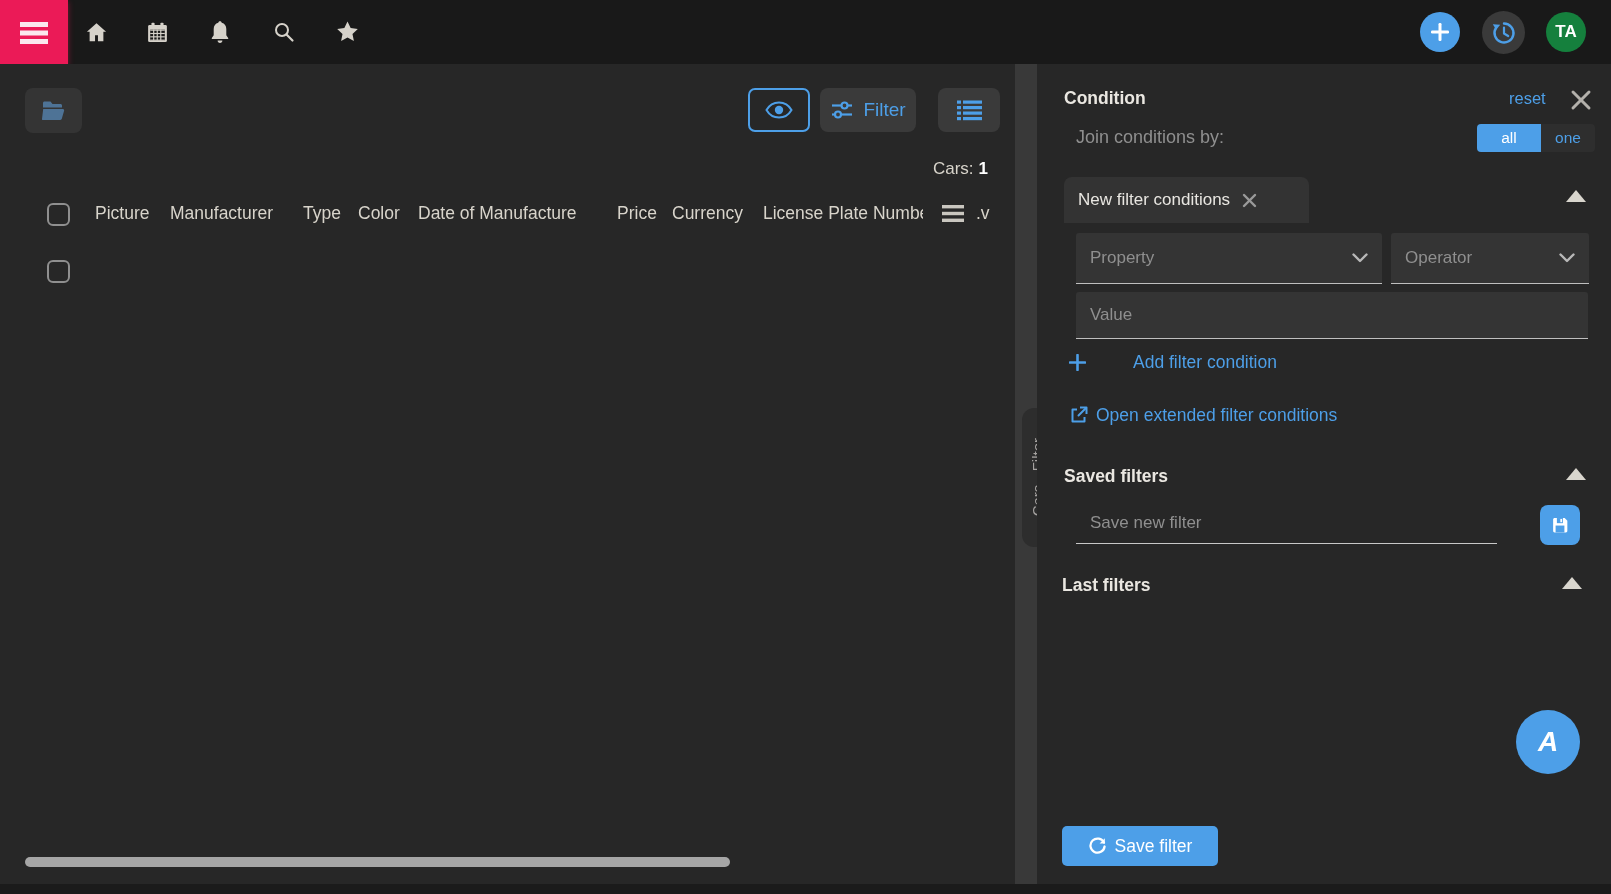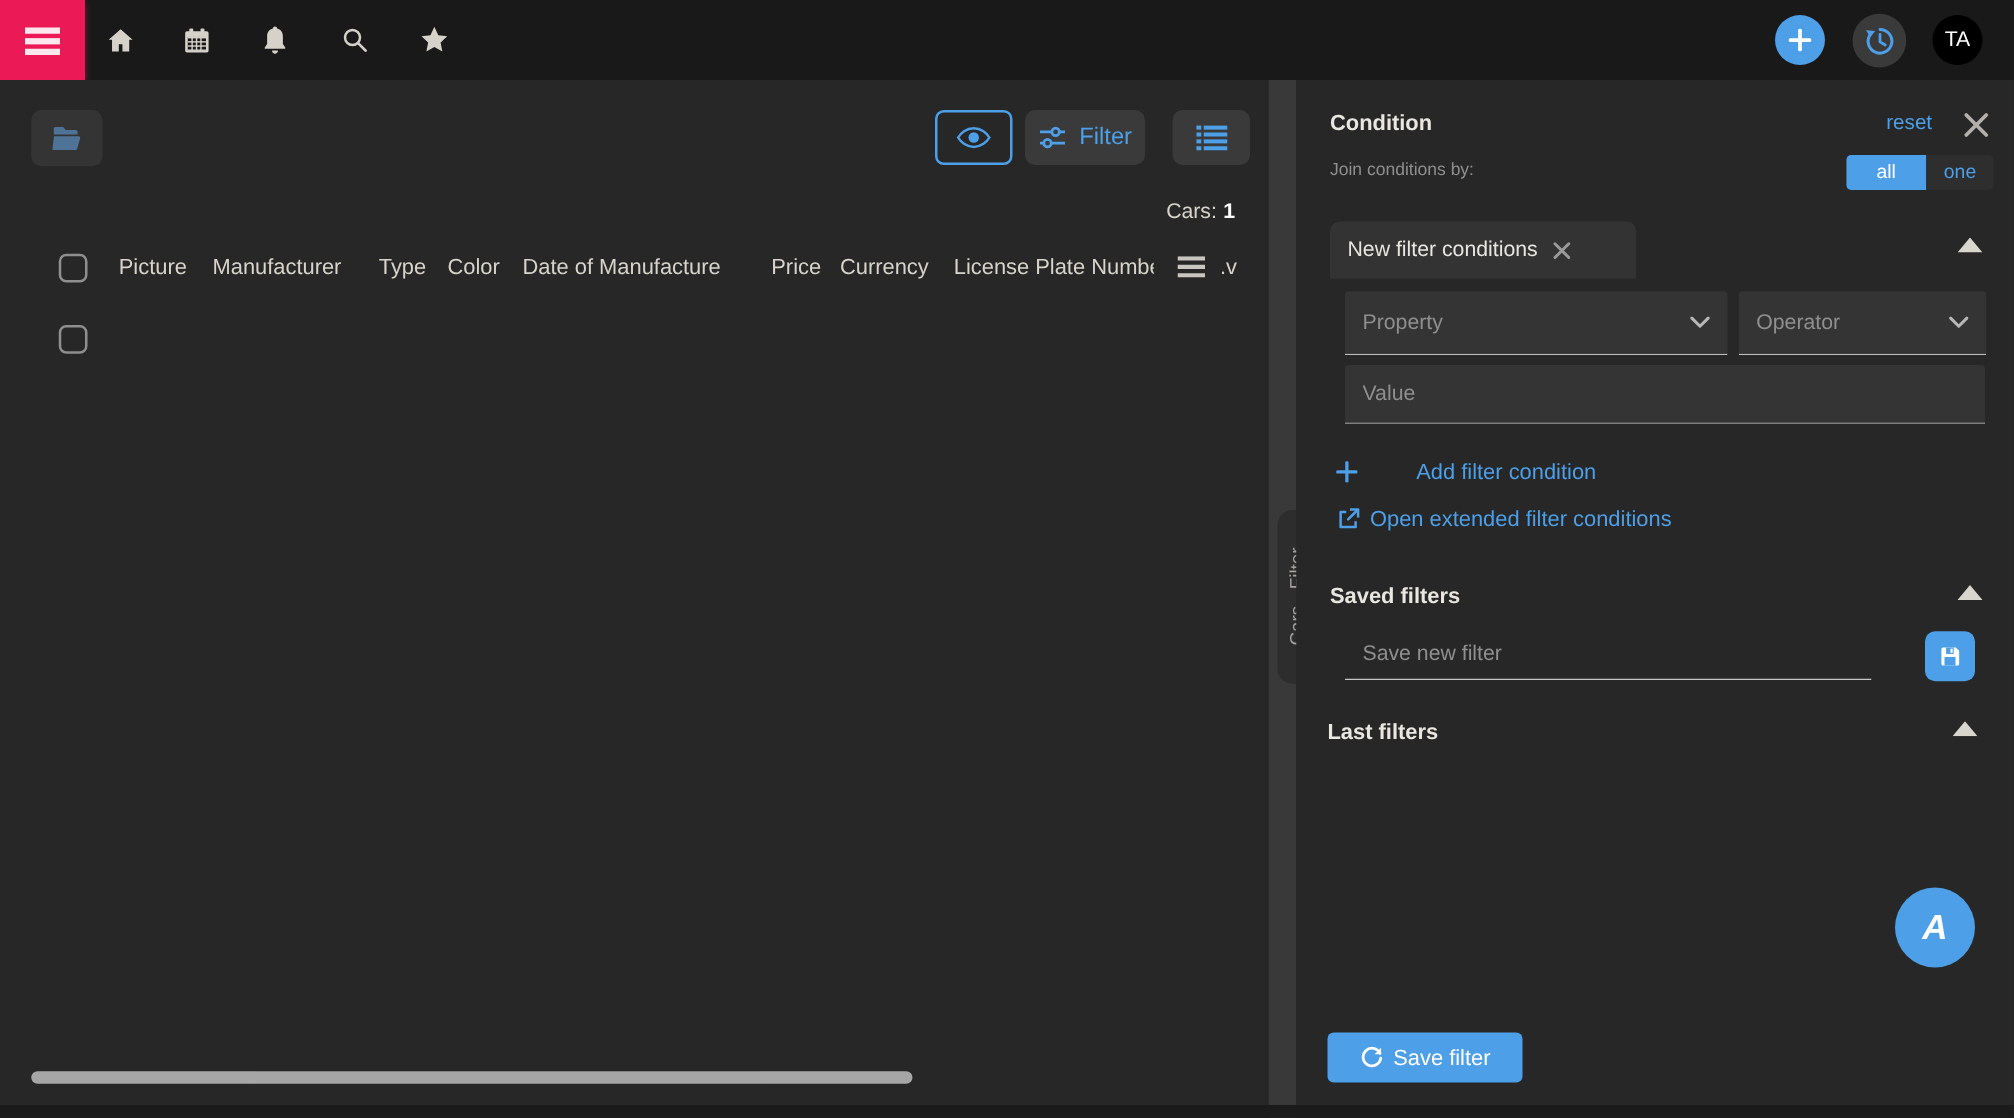--- a/index.html
+++ b/index.html
@@ -11,21 +11,21 @@
   .topbar { position:absolute; left:0; top:0; width:1611px; height:64px; background:#191919; }
   .menu-btn { position:absolute; left:0; top:0; width:68px; height:65px; background:#eb1a57;
               display:flex; align-items:center; justify-content:center; cursor:pointer;
               box-shadow:0 2px 6px rgba(235,26,87,.45); }
   .nav-ic { position:absolute; top:0; width:44px; height:64px; display:flex; align-items:center; justify-content:center; cursor:pointer; }
   .entity-wrap { position:absolute; top:0; left:826px; height:64px; display:flex; align-items:center; gap:12px; }
   .entity-label { color:#4d9fe8; font-size:21px; }
   .circle-btn { position:absolute; border-radius:50%; display:flex; align-items:center; justify-content:center; cursor:pointer; }
   .add-btn { left:1420px; top:12px; width:40px; height:40px; background:#4d9fe8; }
   .hist-btn { left:1482px; top:11px; width:43px; height:43px; background:#3a3a3a; }
-  .avatar { left:1546px; top:12px; width:40px; height:40px; background:#000000; color:#fff; font-size:17px; font-weight:normal; }
+  .avatar { left:1546px; top:12px; width:40px; height:40px; background:#15803d; color:#fff; font-size:17px; font-weight:bold; }
 
   
   .main { position:absolute; left:0; top:64px; width:1015px; height:820px; background:#272727; }
   .icon-btn { position:absolute; border-radius:8px; background:#343434; display:flex; align-items:center; justify-content:center; cursor:pointer; }
   .folder-btn { left:25px; top:24px; width:57px; height:45px; }
   .eye-btn { left:748px; top:24px; width:62px; height:44px; background:transparent; border:2px solid #4d9fe8; border-radius:7px; }
   .filter-btn { left:820px; top:24px; width:96px; height:44px; background:#3a3a3a; gap:9px; color:#4d9fe8; font-size:19px; }
   .list-btn { left:938px; top:24px; width:62px; height:44px; background:#3a3a3a; }
   .count { position:absolute; top:95px; right:27px; font-size:17px; color:#d8d4cb; }
   .count b { color:#ffffff; margin-left:5px; }
@@ -42,21 +42,21 @@
   .strip { position:absolute; left:1015px; top:64px; width:22px; height:830px; background:#393939; }
   .side-tab { position:absolute; left:1022px; top:408px; width:31px; height:139px; background:#2d2d2d;
               border-radius:12px 0 0 12px; display:flex; align-items:center; justify-content:center; cursor:pointer; }
   .side-tab span { writing-mode:vertical-rl; transform:rotate(180deg); font-size:15px; color:#a5a2a0; white-space:nowrap; }
 
   
   .panel { position:absolute; left:1037px; top:64px; width:574px; height:820px; background:#272727; }
   .p-title { position:absolute; left:27px; top:24px; font-size:17.5px; font-weight:bold; color:#eae7e1;text-align:right; }
   .reset { position:absolute; left:472px; top:25px; font-size:16.5px; color:#4d9fe8; cursor:pointer; }
   .p-close { position:absolute; left:533px; top:25px; width:22px; height:22px; cursor:pointer; }
-  .join-label { position:absolute; left:27px; top:63px; font-size:14px; color:#8f8f8f; }
+  .join-label { position:absolute; left:39px; top:63px; font-size:18px; color:#8f8f8f; }
   .toggle { position:absolute; left:440px; top:60px; height:28px; display:flex; border-radius:4px; overflow:hidden; font-size:15.5px; }
   .toggle .opt { display:flex; align-items:center; justify-content:center; cursor:pointer; }
   .toggle .opt.sel { background:#4d9fe8; color:#fff; width:64px; }
   .toggle .opt.unsel { background:#2e2e2e; color:#4d9fe8; width:54px; }
 
   .cond-tab { position:absolute; left:27px; top:113px; width:245px; height:46px; background:#333333;
               border-radius:8px 8px 0 0; display:flex; align-items:center; padding:0 14px; gap:12px; cursor:pointer; }
   .cond-tab span { font-size:17px; color:#e8e6e1; white-space:nowrap; }
   .collapse { position:absolute; width:20px; height:12px; cursor:pointer; }
 
@@ -64,21 +64,21 @@
   .field .ph { position:absolute; left:14px; top:50%; transform:translateY(-50%); font-size:17px; color:#8f8f8f; }
   .field .chev { position:absolute; right:14px; top:50%; transform:translateY(-50%); }
   .prop { left:39px; top:169px; width:306px; height:51px; }
   .oper { left:354px; top:169px; width:198px; height:51px; }
   .val  { left:39px; top:228px; width:512px; height:47px; }
   .field input, .save-input input { width:100%; height:100%; background:transparent; border:none; outline:none;
          color:#d8d4cb; font-size:17px; padding:0 14px; font-family:inherit; }
   .field input::placeholder, .save-input input::placeholder { color:#8f8f8f; }
 
   .link { position:absolute; display:flex; align-items:center; gap:8px; color:#4d9fe8; font-size:17.5px; cursor:pointer; white-space:nowrap; }
-  .add-link { left:32px; top:303px;gap:47px; }
+  .add-link { left:32px; top:288px;gap:47px; }
   .ext-link { left:32px; top:341px; }
 
   .sec-title { position:absolute; font-size:17.5px; font-weight:bold; color:#eae7e1; }
   .saved-title { left:27px; top:402px; }
   .save-input { position:absolute; left:39px; top:438px; width:421px; height:42px; border-bottom:1px solid #c8c8c8; }
   .save-btn { position:absolute; left:503px; top:441px; width:40px; height:40px; border-radius:8px; background:#4d9fe8;
               display:flex; align-items:center; justify-content:center; cursor:pointer; }
   .last-title { left:25px; top:511px; }
 
   .assist-btn { position:absolute; left:479px; top:646px; width:64px; height:64px; border-radius:50%; background:#4d9fe8;

